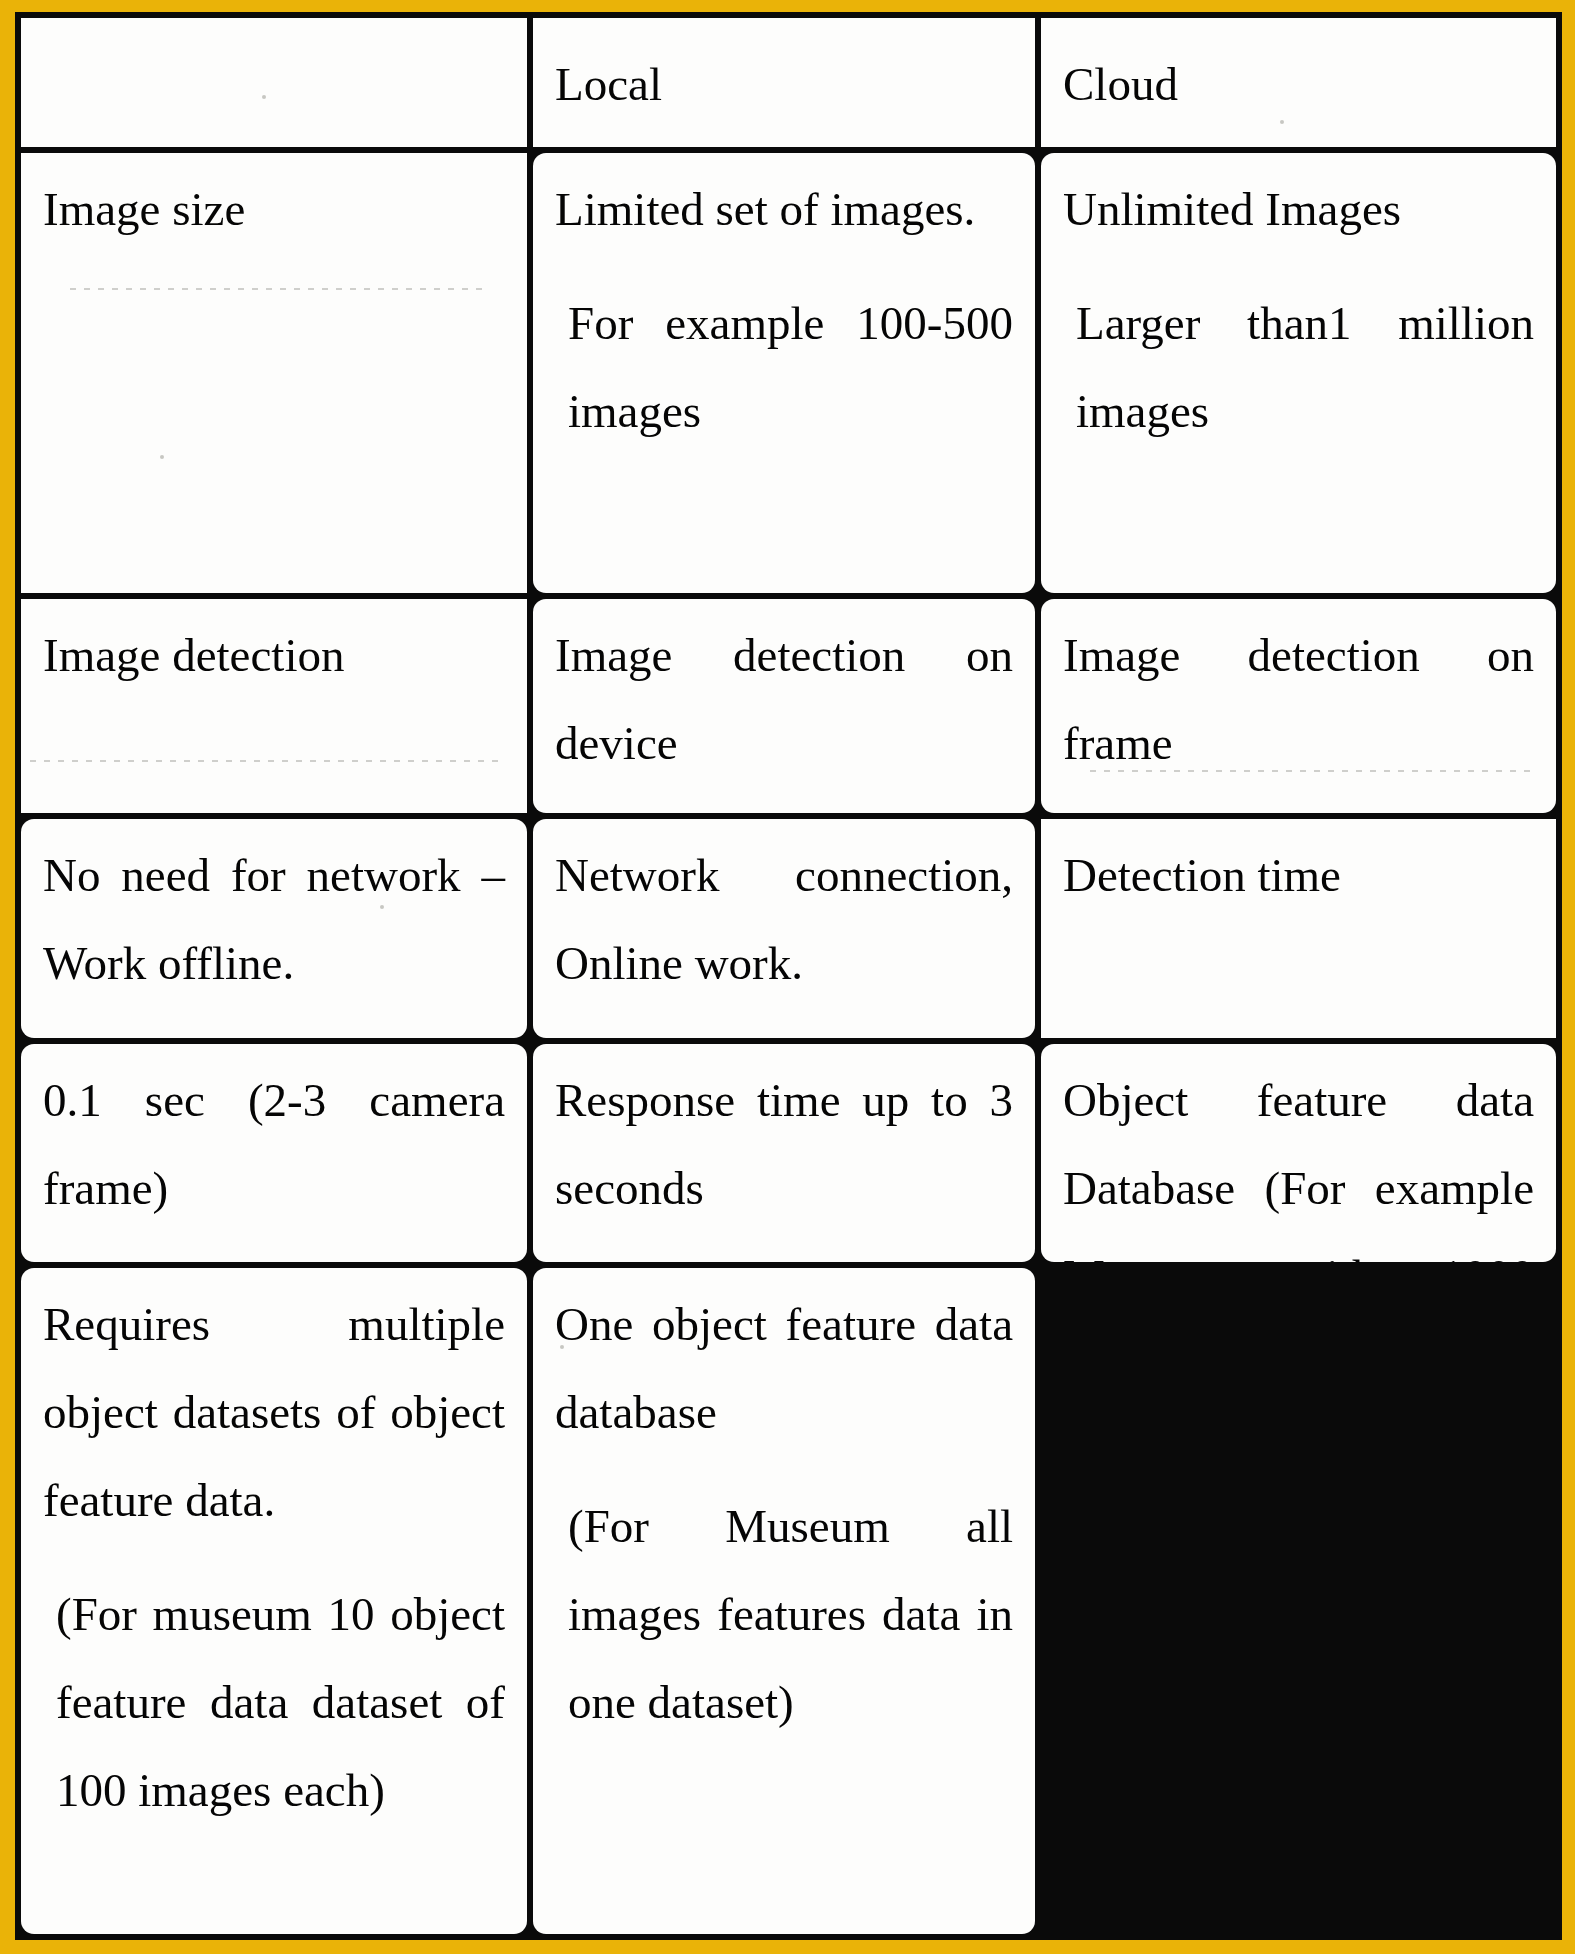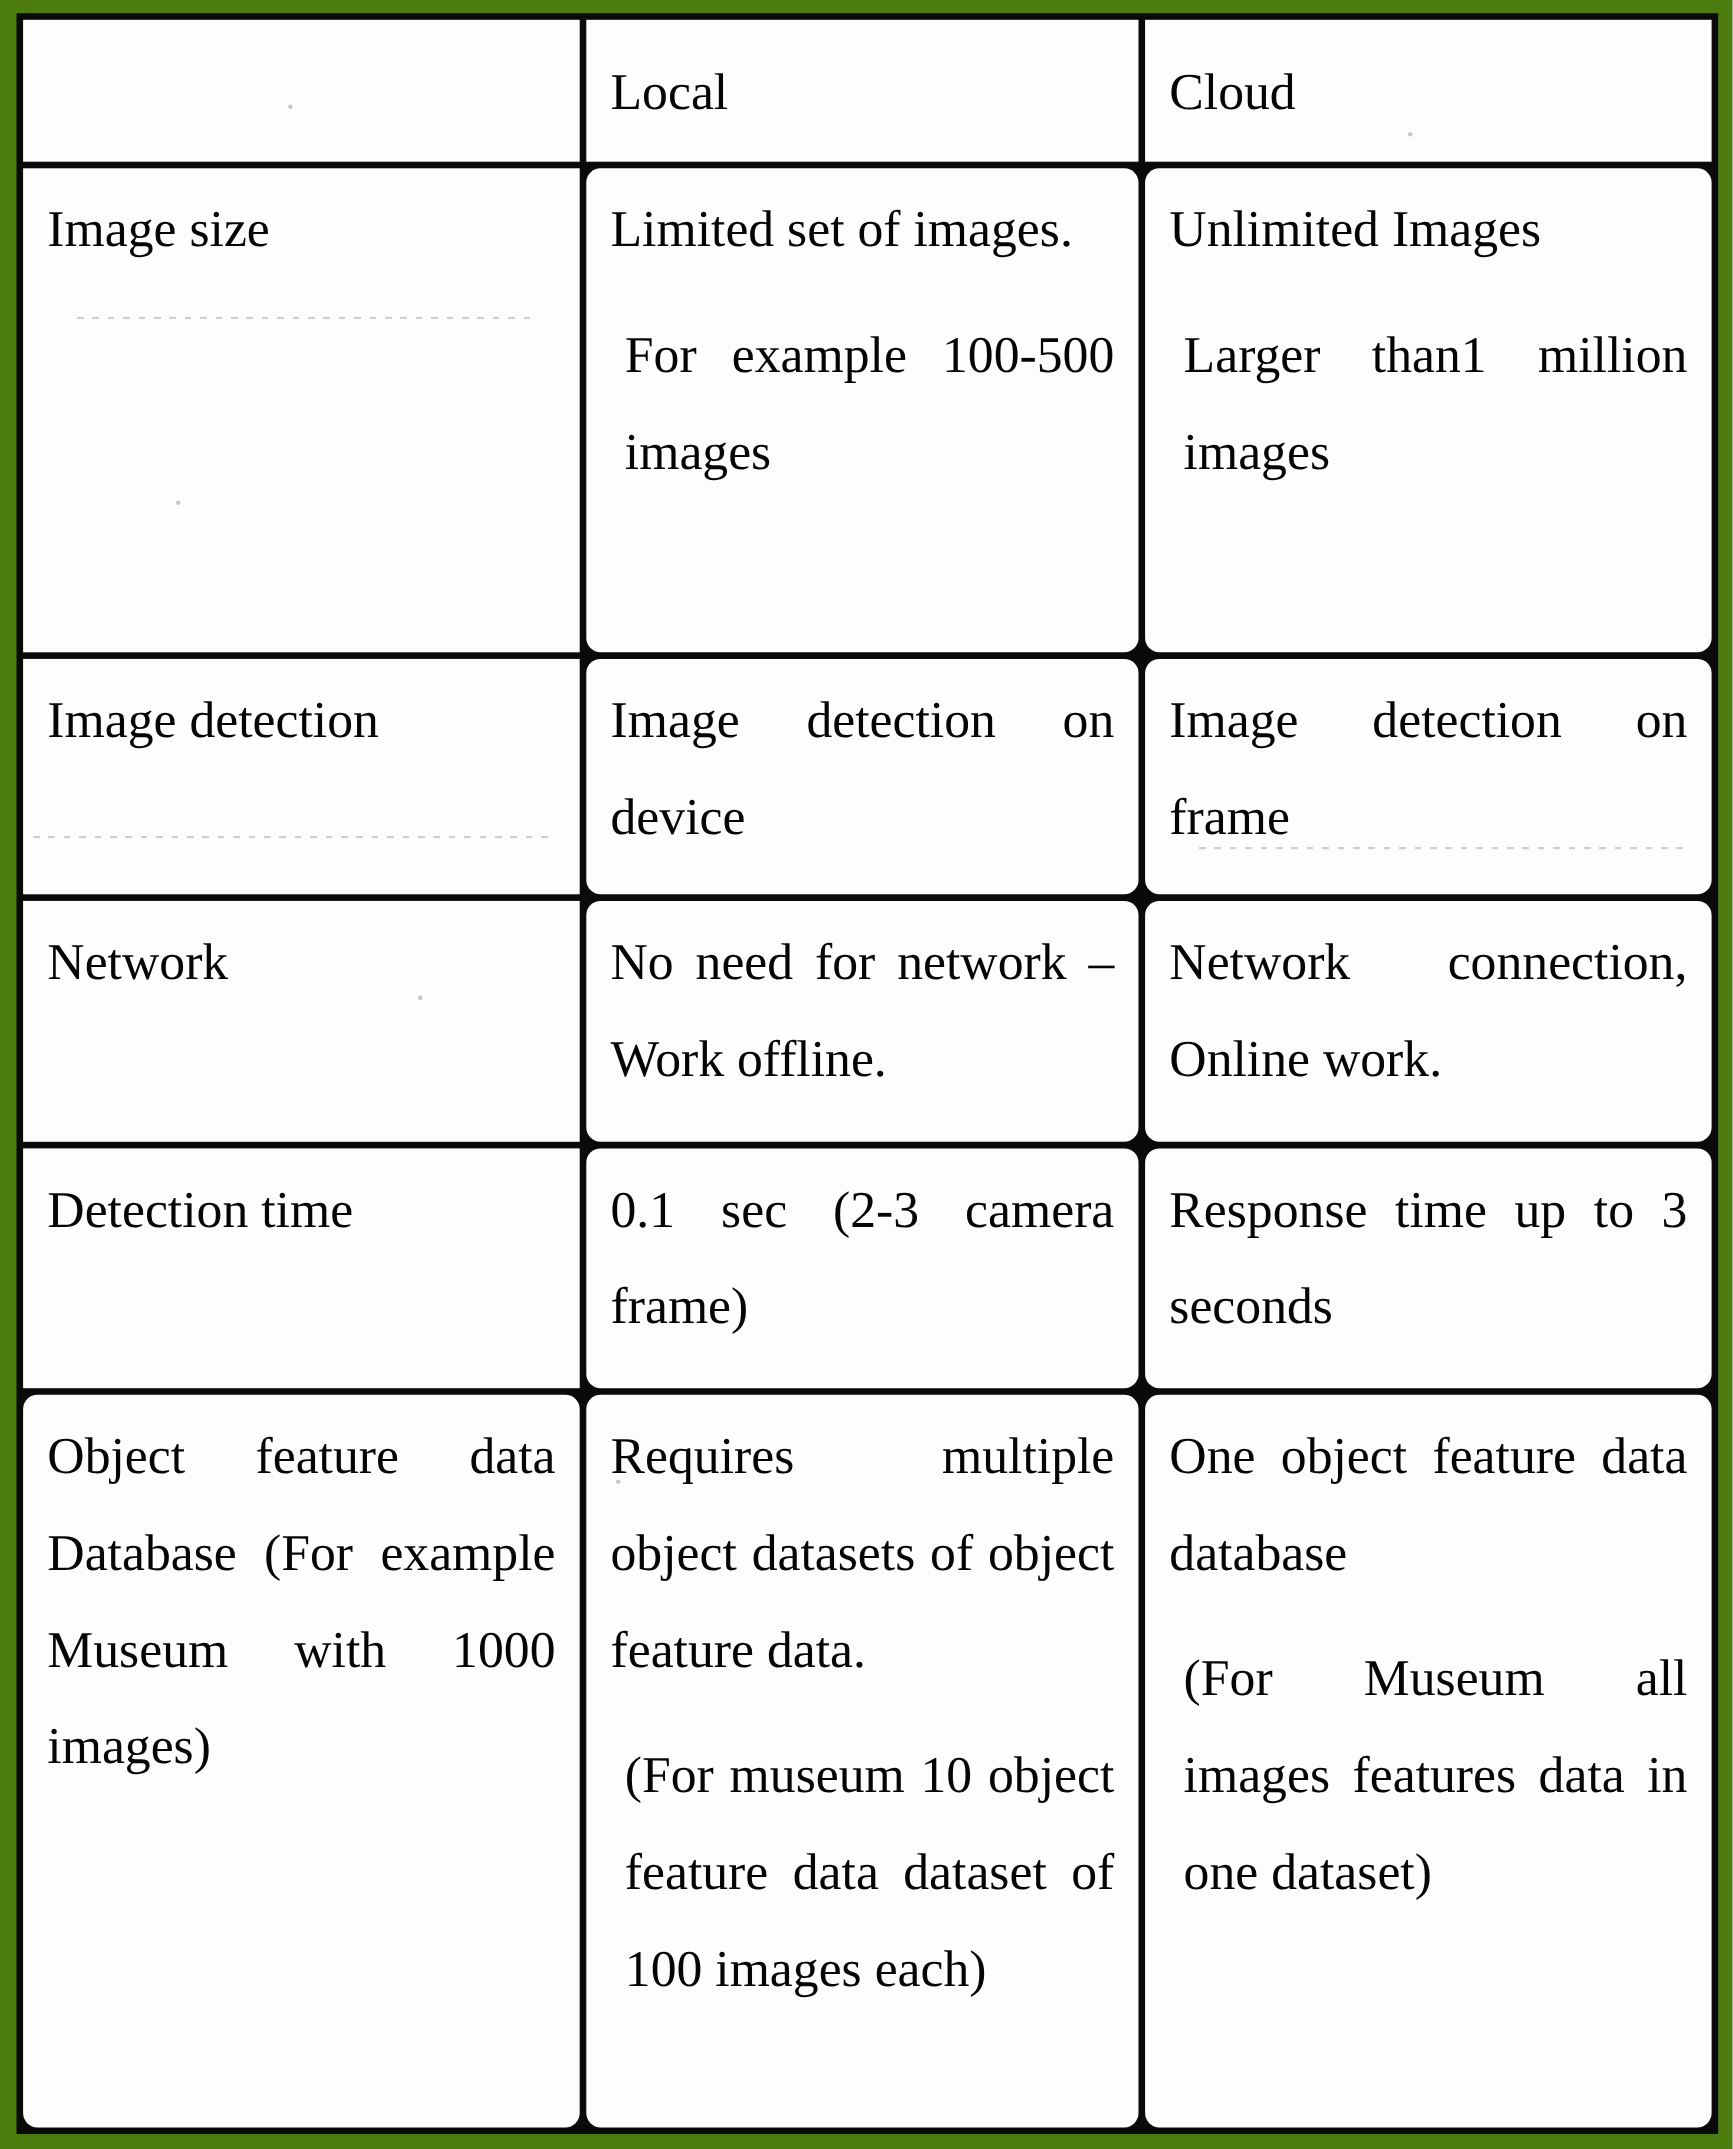--- a/index.html
+++ b/index.html
@@ -10,21 +10,21 @@
   body {
     width: 1575px;
     height: 1954px;
     position: relative;
     font-family: "Liberation Serif", "DejaVu Serif", serif;
     color: #050505;
   }
   .page {
     position: absolute;
     inset: 0;
-    background: #4d7c0f;
+    background: #eab308;
   }
   
   .tbl {
     position: absolute;
     left: 15px;
     top: 12px;
     width: 1547px;
     height: 1928px;
     box-sizing: border-box;
     background: #0a0a0a;
@@ -104,23 +104,20 @@
     <div class="cell">
       <p>Image detection</p>
     </div>
     <div class="cell just">
       <p>Image detection on device</p>
     </div>
     <div class="cell just">
       <p>Image detection on frame</p>
     </div>
 
-    <div class="cell">
-      <p>Network</p>
-    </div>
     <div class="cell just">
       <p>No need for network – Work offline.</p>
     </div>
     <div class="cell just">
       <p>Network connection, Online work.</p>
     </div>
 
     <div class="cell">
       <p>Detection time</p>
     </div>

